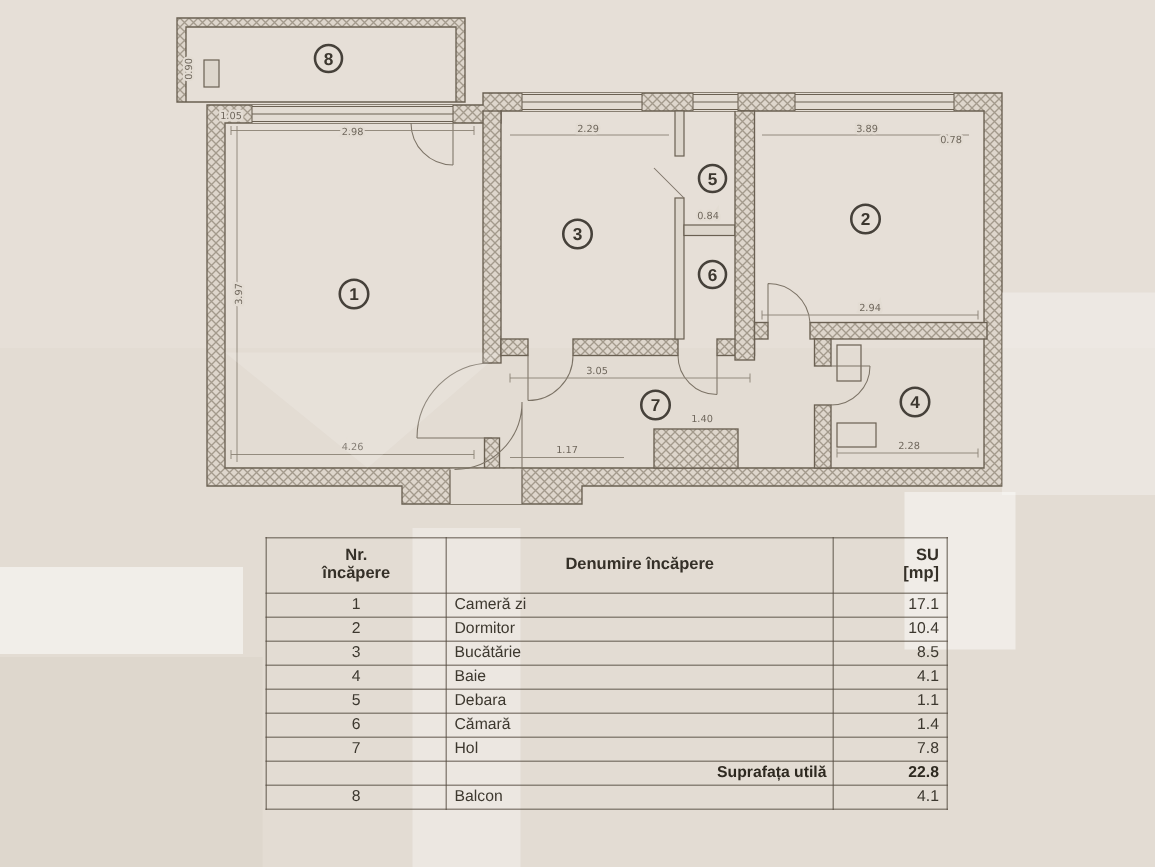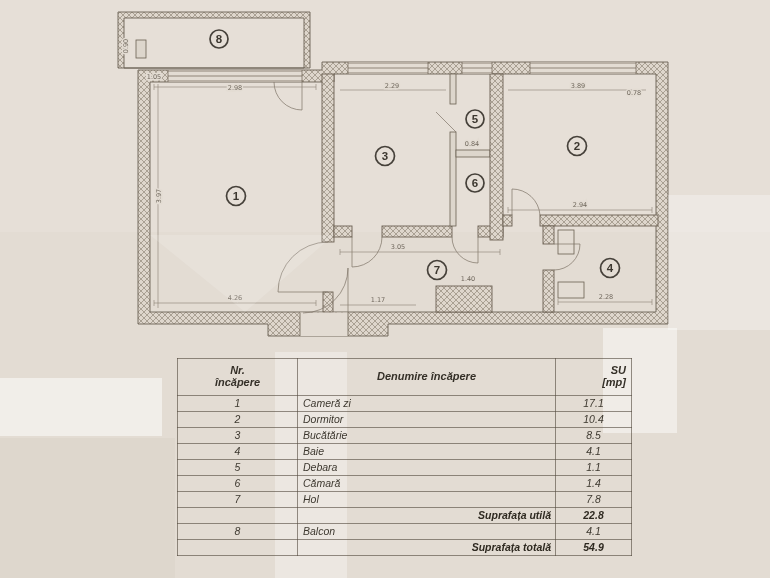--- a/index.html
+++ b/index.html
@@ -27,28 +27,28 @@
     font-family:"Liberation Sans",sans-serif;font-size:11.5px;font-weight:bold;
     fill:#3c372f;text-anchor:middle;
   }
   table.area{
     position:absolute;left:177px;top:358px;width:421px;table-layout:fixed;
     border-collapse:collapse;color:#3d382f;
   }
   table.area td,table.area th{
     border:1px solid rgba(85,76,64,.62);
     font-size:10.5px;font-weight:normal;line-height:1.05;
-    padding:0 5px;overflow:hidden;white-space:nowrap;font-style:italic;
+    padding:0 5px;overflow:hidden;white-space:nowrap;
   }
   table.area th{font-size:11px;font-weight:bold;height:36px;text-align:center;color:#353028;}
   table.area tr{height:16px;}
   tr.tall{height:17px;}
   .c-nr{width:109px;text-align:center;}
   .c-name{width:247px;text-align:left;padding-left:14px;}
-  .c-su{width:65px;text-align:center;padding-right:5px;}
+  .c-su{width:65px;text-align:right;padding-right:5px;}
   tr.sum td{font-weight:bold;color:#2e2920;}
   tr.sum .c-name{text-align:right;padding-right:4px;}
   tr.sum .c-su{font-weight:bold;}
 </style>
 </head>
 <body>
 
 <div class="page">
   <div class="band-top"></div>
 
@@ -243,20 +243,15 @@
       <tr class="sum">
         <td class="c-nr"></td>
         <td class="c-name">Suprafața utilă</td>
         <td class="c-su">22.8</td>
       </tr>
       <tr class="tall">
         <td class="c-nr">8</td>
         <td class="c-name">Balcon</td>
         <td class="c-su">4.1</td>
       </tr>
-      <tr class="sum tall">
-        <td class="c-nr"></td>
-        <td class="c-name">Suprafața totală</td>
-        <td class="c-su">54.9</td>
-      </tr>
     </tbody>
   </table>
 </div>
 
 </body></html>

